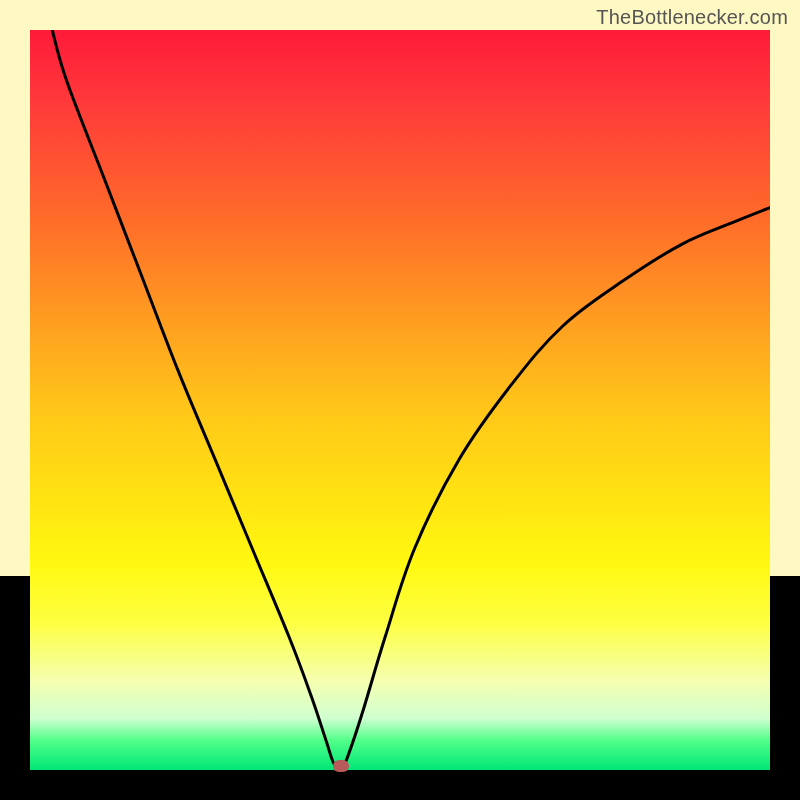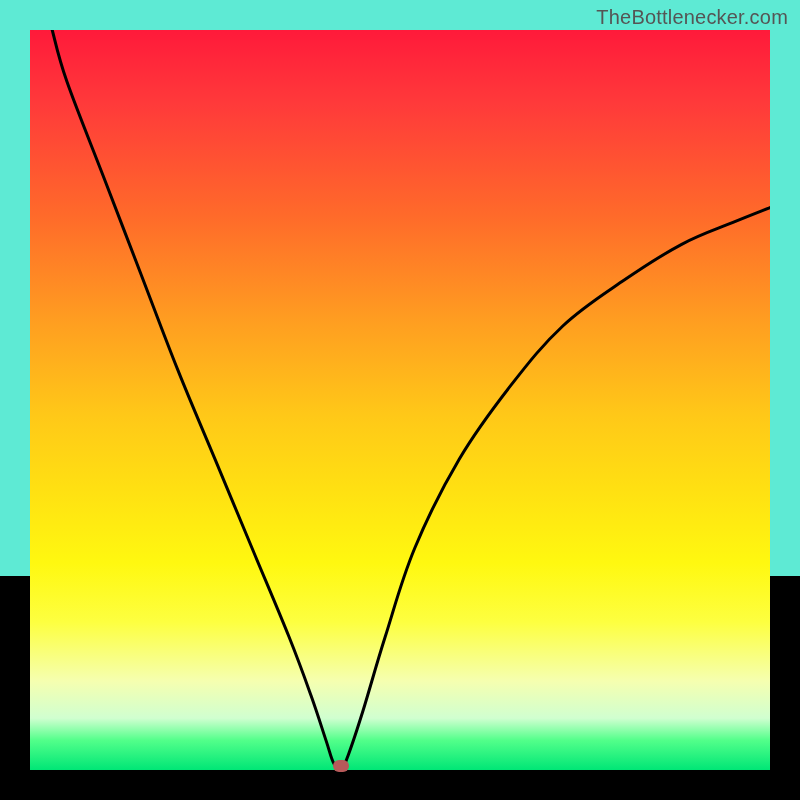--- a/index.html
+++ b/index.html
@@ -1,21 +1,21 @@
 <!DOCTYPE html>
 <html><head>
 <meta charset="utf-8">
 <style>
   * { margin: 0; padding: 0; box-sizing: border-box; }
   html, body { width: 800px; height: 800px; overflow: hidden; background: #000; }
   .frame {
     position: relative;
     width: 800px;
     height: 576px;
-    background: #5eead4;
+    background: #fef9c3;
   }
   .plot-area {
     position: absolute;
     left: 30px;
     top: 30px;
     width: 740px;
     height: 740px;
     background: linear-gradient(to bottom,
       #ff1a3a 0%,
       #ff3a3a 10%,

